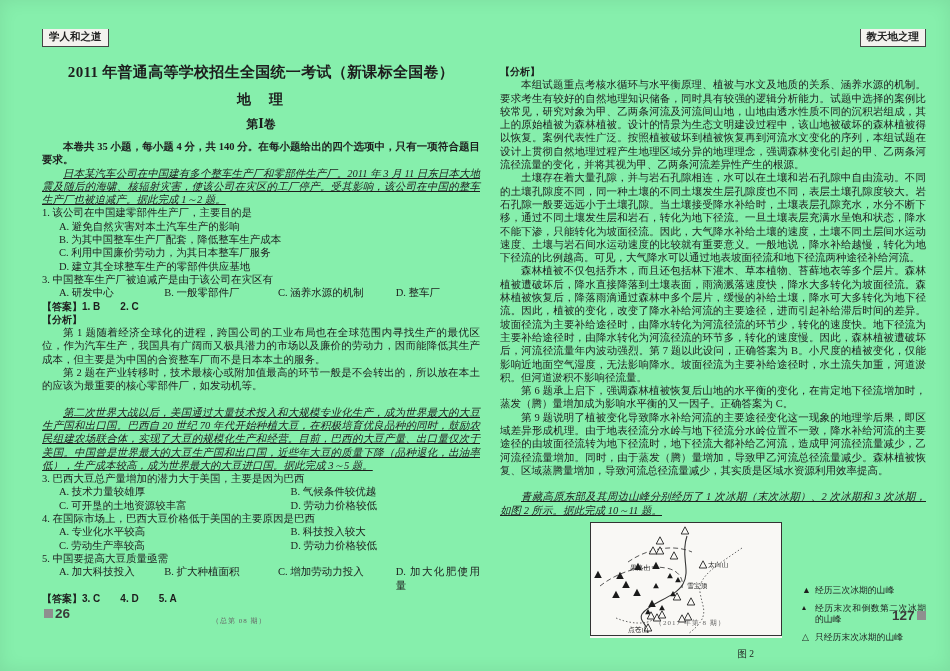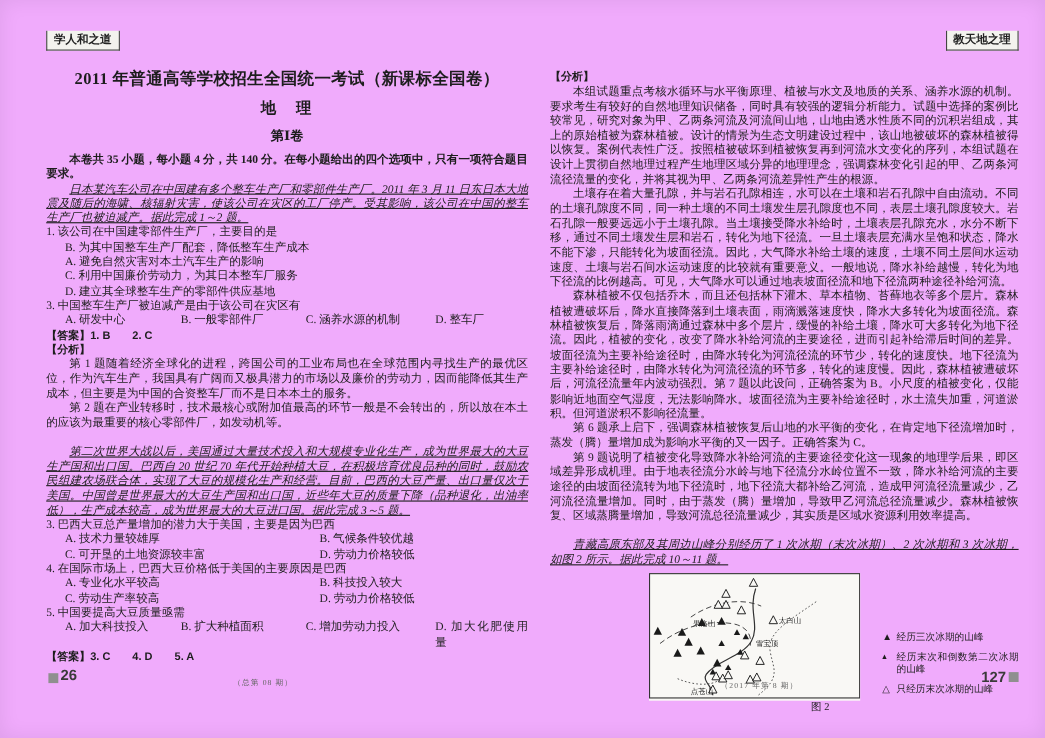--- a/index.html
+++ b/index.html
@@ -2,21 +2,21 @@
 <html><head>
 <meta charset="utf-8">
 <style>
   html,body{margin:0;padding:0;}
   body{
     width:950px;height:671px;position:relative;overflow:hidden;
     background:#efeeea;
     font-family:"Liberation Serif","DejaVu Serif",serif;
     color:#1d1d1d;
   }
-  .spread{position:absolute;inset:0;background:#f0abfc;box-shadow:inset 0 0 18px rgba(0,0,0,.08);}
+  .spread{position:absolute;inset:0;background:#86efac;box-shadow:inset 0 0 18px rgba(0,0,0,.08);}
   .page{position:absolute;top:26px;}
   .page-left{left:42px;width:438px;}
   .page-right{left:500px;width:426px;}
   .badge{
     display:inline-block;font-family:"Liberation Sans","DejaVu Sans",sans-serif;
     font-size:10.5px;font-weight:bold;color:#222;
     padding:1px 6px 2px;border-left:1px solid #444;border-right:1px solid #444;border-bottom:1px solid #444;
     background:#f3f2ee;
   }
   .badge-right-wrap{text-align:right;}
@@ -33,30 +33,30 @@
   .opts-grid{display:grid;grid-template-columns:55% 45%;padding-left:17px;}
   .opts-row4{display:grid;grid-template-columns:25% 27% 28% 20%;padding-left:17px;}
   .heiti{font-family:"Liberation Sans","DejaVu Sans",sans-serif;font-size:10px;}
   .answer-line{font-weight:bold;}
   .gap{height:13px;}
   .footer-page{
     position:absolute;font-family:"Liberation Sans","DejaVu Sans",sans-serif;
     font-weight:bold;font-size:13.5px;color:#3a3a3a;display:flex;align-items:center;gap:2px;
   }
   .footer-page .square{width:9px;height:9px;background:#8f8f8f;display:inline-block;}
-  .footer-left{left:44px;top:606px;align-items:flex-end;}
+  .footer-left{left:44px;top:606px;}
   .footer-right{left:892px;top:608px;}
   .footer-note{position:absolute;font-size:7px;color:#666;letter-spacing:1px;}
   .note-left{left:212px;top:616px;}
   .note-right{left:655px;top:618px;}
   
   .figure-row{display:flex;align-items:flex-end;margin-top:5px;margin-left:90px;}
   .map-col{display:flex;flex-direction:column;align-items:center;}
   .map-svg{background:#f9f8f5;}
-  .fig-caption{font-size:9.5px;margin-top:0;align-self:flex-end;margin-right:28px;}
+  .fig-caption{font-size:9.5px;margin-top:10px;align-self:flex-end;margin-right:28px;}
   .legend{margin-left:20px;margin-bottom:12px;width:128px;font-size:8.8px;line-height:1.3;}
   .legend-item{display:flex;margin-bottom:6px;align-items:flex-start;}
   .legend-marker{width:13px;flex:0 0 13px;font-size:9px;line-height:1.2;}
   .legend-marker.small{font-size:8px;}
   svg text{font-family:"Liberation Serif","DejaVu Serif",serif;}
 </style>
 </head>
 <body>
 
 <div class="spread">
@@ -70,22 +70,22 @@
     <div class="doc-subject">地　理</div>
     <div class="doc-section">第Ⅰ卷</div>
 
     <div class="body-text mt">
       <div class="bold-para">本卷共 35 小题，每小题 4 分，共 140 分。在每小题给出的四个选项中，只有一项符合题目要求。</div>
       <div class="para kaiti">日本某汽车公司在中国建有多个整车生产厂和零部件生产厂。2011 年 3 月 11 日东日本大地震及随后的海啸、核辐射灾害，使该公司在灾区的工厂停产。受其影响，该公司在中国的整车生产厂也被迫减产。据此完成 1～2 题。</div>
 
       <div>
         <div class="stem">1. 该公司在中国建零部件生产厂，主要目的是</div>
         <div class="opts-block">
+          <div>A. 避免自然灾害对本土汽车生产的影响</div>
           <div>B. 为其中国整车生产厂配套，降低整车生产成本</div>
-          <div>A. 避免自然灾害对本土汽车生产的影响</div>
           <div>C. 利用中国廉价劳动力，为其日本整车厂服务</div>
           <div>D. 建立其全球整车生产的零部件供应基地</div>
         </div>
       </div>
 
       <div>
         <div class="stem">3. 中国整车生产厂被迫减产是由于该公司在灾区有</div>
         <div class="opts-row4">
           <span>A. 研发中心</span>
           <span>B. 一般零部件厂</span>

